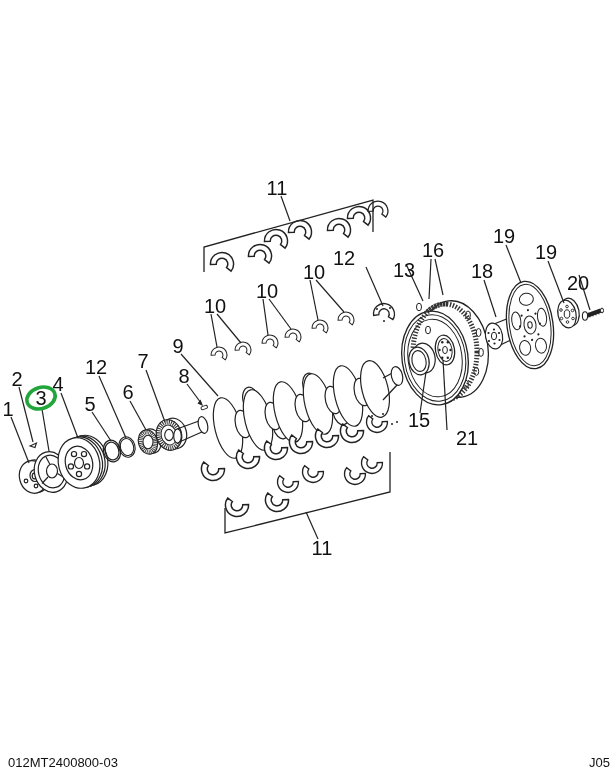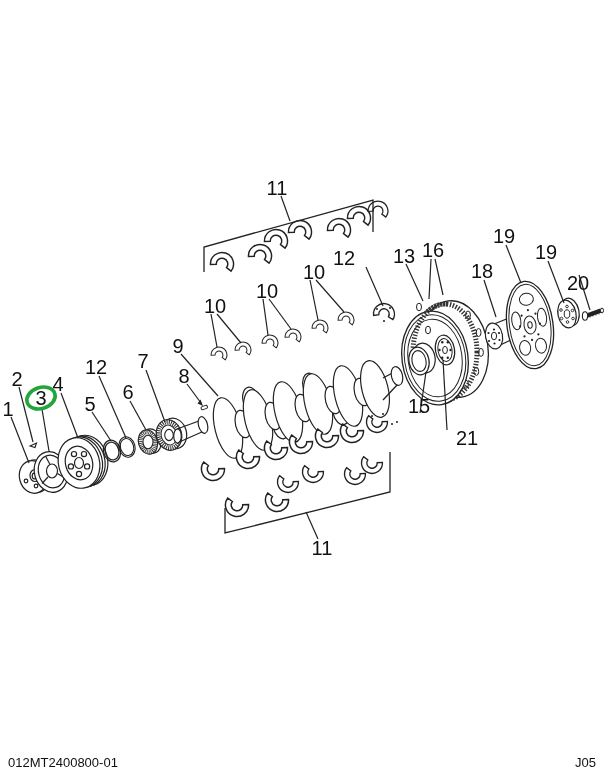--- a/index.html
+++ b/index.html
@@ -5,21 +5,21 @@
   html,body{margin:0;padding:0;background:#fff;}
   .page{position:relative;width:610px;height:777px;background:#fff;overflow:hidden;
         font-family:"Liberation Sans",sans-serif;}
   .diagram-svg{position:absolute;left:0;top:0;}
   .callout{position:absolute;transform:translate(-50%,-50%);
            font-size:20px;line-height:1;color:#111;white-space:nowrap;
            font-family:"Liberation Sans",sans-serif;cursor:default;}
   .footer-text{position:absolute;font-size:13px;color:#111;
                font-family:"Liberation Sans",sans-serif;}
   .footer-left{left:8px;top:755px;}
-  .footer-right{right:14px;top:755px;}
+  .footer-right{right:0;top:755px;}
 </style>
 </head>
 <body>
 
 <div class="page">
 
 <svg class="diagram-svg" width="610" height="777" viewBox="0 0 610 777">
   <defs>
     <path id="shell" d="M -10.34 3.76 A 11 11 0 1 1 10.34 3.76 L 5.17 1.88 A 5.5 5.5 0 1 0 -5.17 1.88 Z" fill="#fff" stroke="#222" stroke-width="1.4"></path>
   </defs>
@@ -292,26 +292,26 @@
 <span class="callout" style="left:128px;top:392px">6</span>
 <span class="callout" style="left:143px;top:361px">7</span>
 <span class="callout" style="left:184px;top:376px">8</span>
 <span class="callout" style="left:178px;top:346px">9</span>
 <span class="callout" style="left:215px;top:306px">10</span>
 <span class="callout" style="left:267px;top:291px">10</span>
 <span class="callout" style="left:314px;top:272px">10</span>
 <span class="callout" style="left:277px;top:188px">11</span>
 <span class="callout" style="left:322px;top:548px">11</span>
 <span class="callout" style="left:344px;top:258px">12</span>
-<span class="callout" style="left:404px;top:256px">13</span>
+<span class="callout" style="left:404px;top:270px">13</span>
 <span class="callout" style="left:433px;top:250px">16</span>
-<span class="callout" style="left:419px;top:406px">15</span>
+<span class="callout" style="left:419px;top:420px">15</span>
 <span class="callout" style="left:96px;top:367px">12</span>
 <span class="callout" style="left:482px;top:271px">18</span>
 <span class="callout" style="left:504px;top:236px">19</span>
 <span class="callout" style="left:546px;top:252px">19</span>
 <span class="callout" style="left:578px;top:283px">20</span>
 <span class="callout" style="left:467px;top:438px">21</span>
 
-<span class="footer-text footer-left">012MT2400800-01</span>
+<span class="footer-text footer-left">012MT2400800-03</span>
 <span class="footer-text footer-right">J05</span>
 
 </div>
 
 </body></html>

